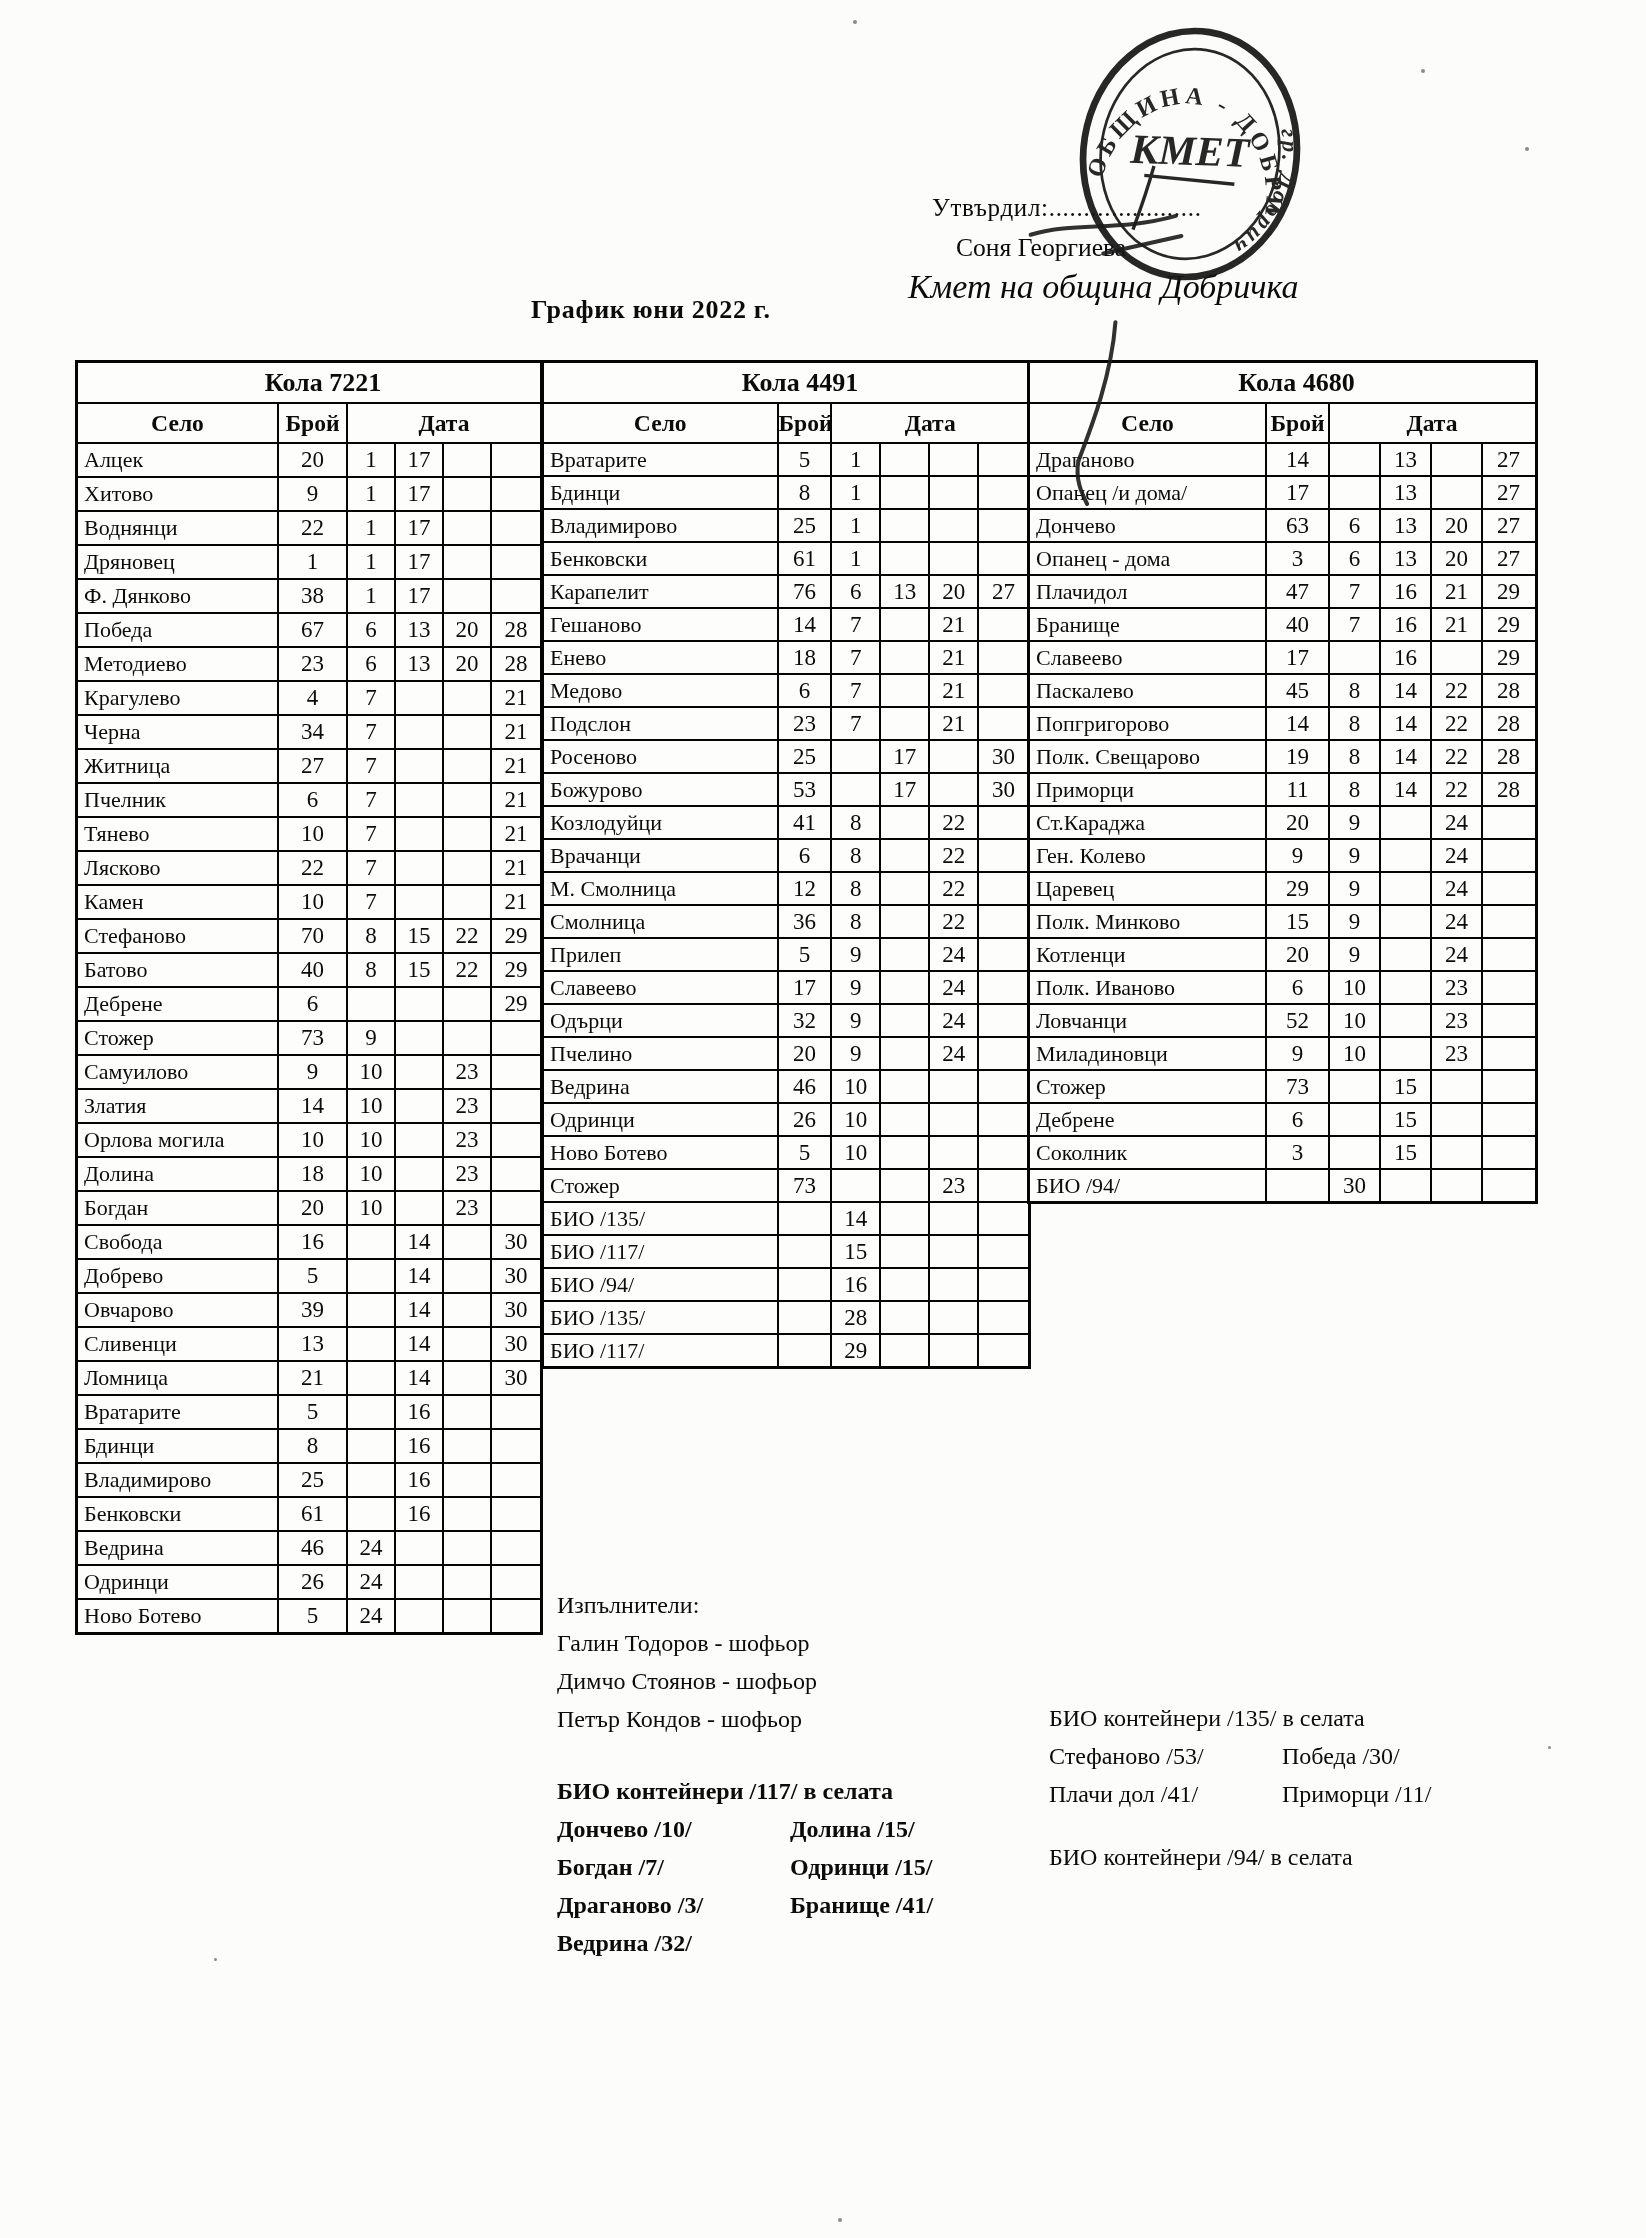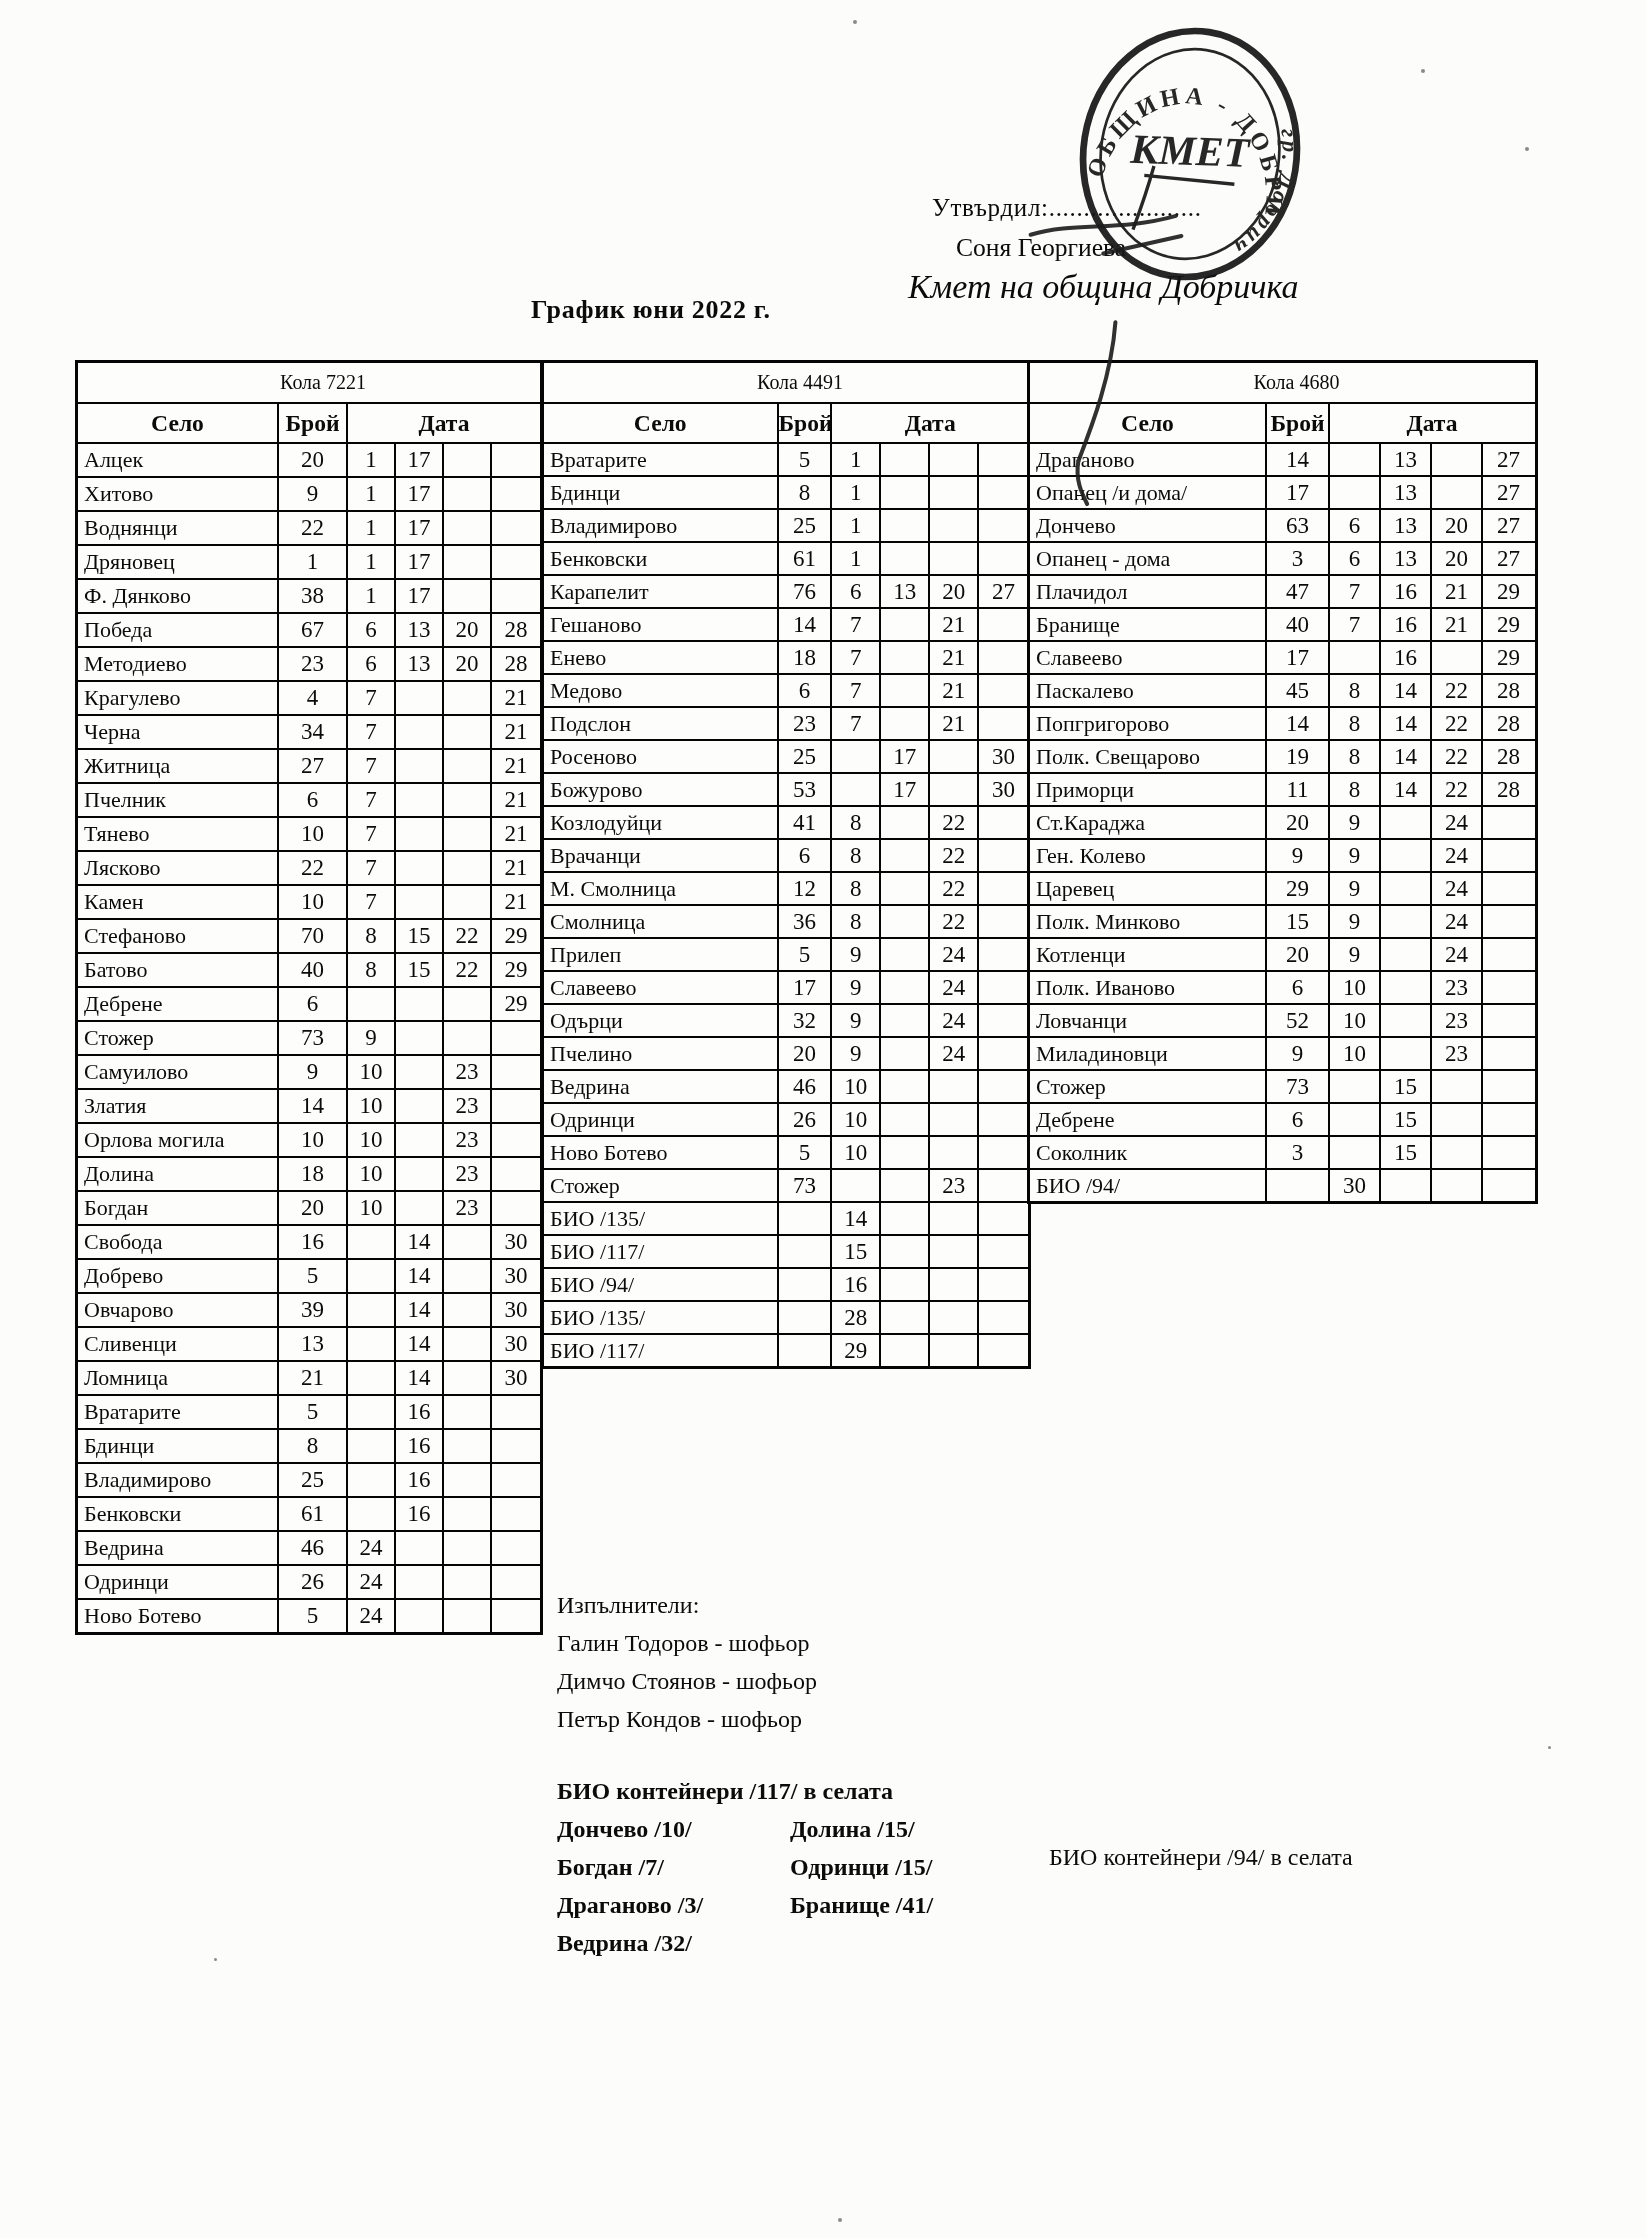--- a/index.html
+++ b/index.html
@@ -17,21 +17,21 @@
   .sig-svg{position:absolute;left:944px;top:162px;z-index:5;pointer-events:none;}
 
   
   .sched-table{position:absolute;top:360px;border:3.4px solid #050505;box-sizing:border-box;
                background:#fdfdfb;z-index:2;
                --wv:201px;--wc:69px;--wd:48px;--rh:32px;}
   .table-1{left:75px;width:468px;}
   .table-2{left:541px;width:490px;--wv:235px;--wc:54px;--wd:49px;--rh:31px;}
   .table-3{left:1027px;width:511px;--wv:237px;--wc:63px;--wd:51px;--rh:31px;}
 
-  .t-title{height:39px;line-height:39px;text-align:center;font-weight:400;font-size:20px;
+  .t-title{height:39px;line-height:39px;text-align:center;font-weight:700;font-size:26px;
            border-bottom:2px solid #050505;padding-left:28px;}
   .t-head{display:flex;height:38px;border-bottom:2.7px solid #050505;}
   .t-head .cell{line-height:38px;text-align:center;font-weight:700;font-size:23.6px;}
   .cell{box-sizing:border-box;border-right:2px solid #050505;overflow:hidden;white-space:nowrap;}
   .cell:last-child{border-right:none;}
   .cell.village{width:var(--wv);}
   .cell.count{width:var(--wc);}
   .cell.date{width:var(--wd);}
   .cell.datehead{width:calc(var(--wd) * 4);}
   .t-body .row{display:flex;height:var(--rh);border-bottom:2px solid #050505;}
@@ -833,20 +833,33 @@
           <div class="bio-item">Ведрина /32/</div>
         </div>
       <div class="bio-col">
           <div class="bio-item">Долина /15/</div>
           <div class="bio-item">Одринци /15/</div>
           <div class="bio-item">Бранище /41/</div>
         </div>
     </div>
   </div>
 
+  <div class="text-block bio-block bio-135">
+    <div class="bio-head">БИО контейнери /135/ в селата</div>
+    <div class="bio-cols">
+      <div class="bio-col first">
+          <div class="bio-item">Стефаново /53/</div>
+          <div class="bio-item">Плачи дол /41/</div>
+        </div>
+      <div class="bio-col">
+          <div class="bio-item">Победа /30/</div>
+          <div class="bio-item">Приморци /11/</div>
+        </div>
+    </div>
+  </div>
 
   <div class="text-block bio-block bio-94">
     <div class="bio-head">БИО контейнери /94/ в селата</div>
   </div>
 
   <div class="speck" style="left:853px;top:20px;"></div>
   <div class="speck" style="left:1421px;top:69px;"></div>
   <div class="speck" style="left:1525px;top:147px;"></div>
   <div class="speck" style="left:214px;top:1958px;width:3.4px;height:3.4px;"></div>
   <div class="speck" style="left:838px;top:2218px;"></div>

